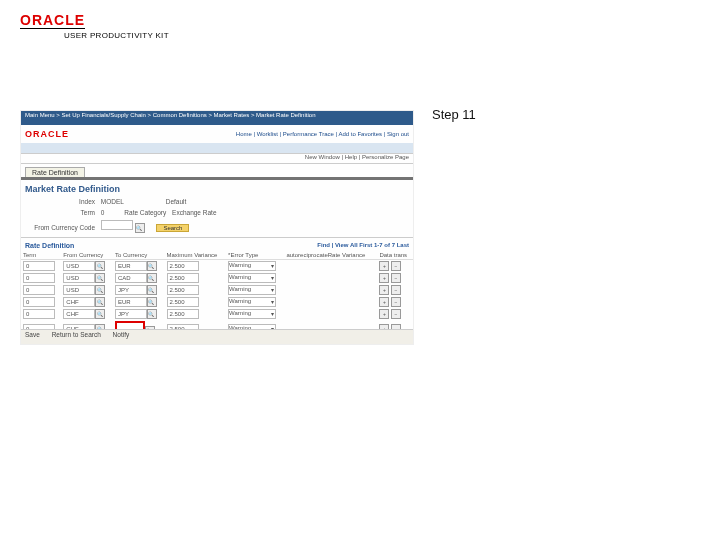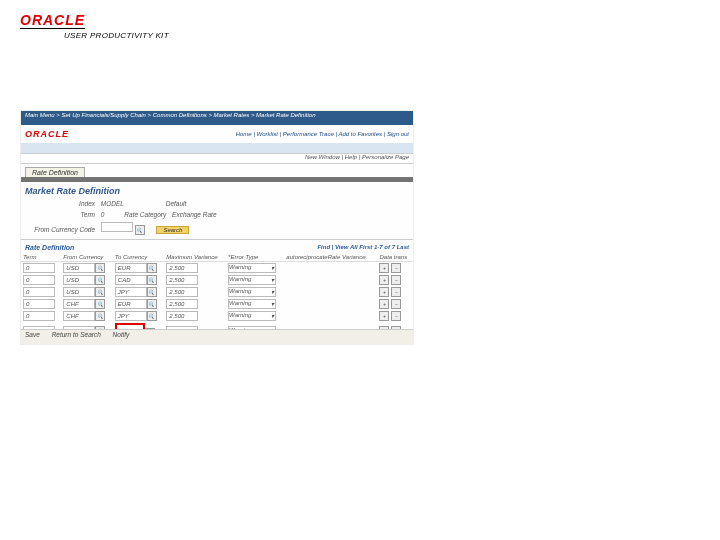--- a/index.html
+++ b/index.html
@@ -1,36 +1,36 @@
 <!DOCTYPE html>
 <html><head>
 <meta charset="utf-8">
 <style>
   html,body{margin:0;padding:0;font-family:Arial,Helvetica,sans-serif;font-size:11px;color:#111;background:#fff;}
-  .page{width:720px;height:404px;position:relative;box-sizing:border-box;font-style:italic;}
+  .page{width:720px;height:404px;position:relative;box-sizing:border-box;}
   
   .hdr{position:absolute;left:20px;right:20px;top:12px;height:40px;}
   .logo{display:inline-block;}
   .logo .oracle{color:#d00;font-weight:bold;font-size:14px;letter-spacing:1px;border-bottom:1px solid #000;display:inline-block;}
   .logo .upk{font-size:8px;letter-spacing:0.3px;color:#000;display:block;margin-top:2px;padding-left:44px;}
   .htitle{position:absolute;right:0;top:6px;font-size:14px;}
   
   .left{position:absolute;left:20px;top:110px;width:394px;height:235px;background:#fefefe;border:1px solid #eee;box-sizing:border-box;font-size:7px;color:#333;overflow:hidden;}
   .right{position:absolute;left:432px;top:107px;right:20px;}
   .step{font-size:13px;margin-bottom:20px;}
   .instr{font-size:13px;line-height:1.35;}
   
   .navbar{background:#2e5a8a;height:12px;color:#fff;padding:1px 4px;font-size:6px;}
   .subnav{background:#d9e5f1;height:10px;padding:0 4px;font-size:6px;color:#29496b;text-align:right;}
   .brandrow{height:14px;padding:2px 4px;display:flex;justify-content:space-between;align-items:center;}
   .brandrow .o{color:#d00;font-weight:bold;font-size:9px;letter-spacing:1px;}
   .brandrow .links{font-size:6px;color:#1a4a8a;}
   .thinbar{border-top:1px solid #ccc;border-bottom:1px solid #ccc;height:9px;padding:0 4px;font-size:6px;text-align:right;color:#555;}
   .tab{display:inline-block;border:1px solid #aaa;border-bottom:none;background:#f3f3e6;padding:1px 6px;font-size:7px;margin:3px 0 0 4px;color:#333;}
-  .sect{border-top:5px solid #737373;margin-top:0;}
+  .sect{border-top:3px solid #737373;margin-top:0;}
   .title2{color:#325a8c;font-weight:bold;font-size:9px;padding:4px 4px 2px 4px;}
   .fieldrow{padding:2px 4px;font-size:6.5px;color:#555;}
   .fieldrow .lbl{display:inline-block;width:70px;text-align:right;margin-right:4px;}
   .fieldrow .val{display:inline-block;}
   .fieldrow .btn{display:inline-block;background:#f4d26a;border:1px solid #caa636;padding:0 6px;font-size:6px;color:#333;}
   .hr{border-top:1px solid #ccc;margin:2px 0;}
   .ratesec{color:#2a5a9c;font-size:7px;font-weight:bold;padding:2px 4px;}
   .ratectrl{float:right;font-size:6px;color:#2a5a9c;}
   .tbl{width:100%;border-collapse:collapse;font-size:6px;}
   .tbl th{font-weight:normal;color:#555;text-align:left;padding:1px 2px;border-bottom:1px solid #ddd;}
@@ -48,20 +48,21 @@
 <div class="page">
 
 <div class="hdr">
   <div class="logo">
     <span class="oracle">ORACLE</span>
     <span class="upk">USER PRODUCTIVITY KIT</span>
   </div>
 </div>
 
 <div class="right">
+  <div class="step">Step 11</div>
 </div>
 
 <div class="left">
   <div class="navbar">
     <span>Main Menu &gt; Set Up Financials/Supply Chain &gt; Common Definitions &gt; Market Rates &gt; Market Rate Definition</span>
   </div>
   <div class="brandrow">
     <span class="o">ORACLE</span>
     <span class="links">Home | Worklist | Performance Trace | Add to Favorites | Sign out</span>
   </div>

